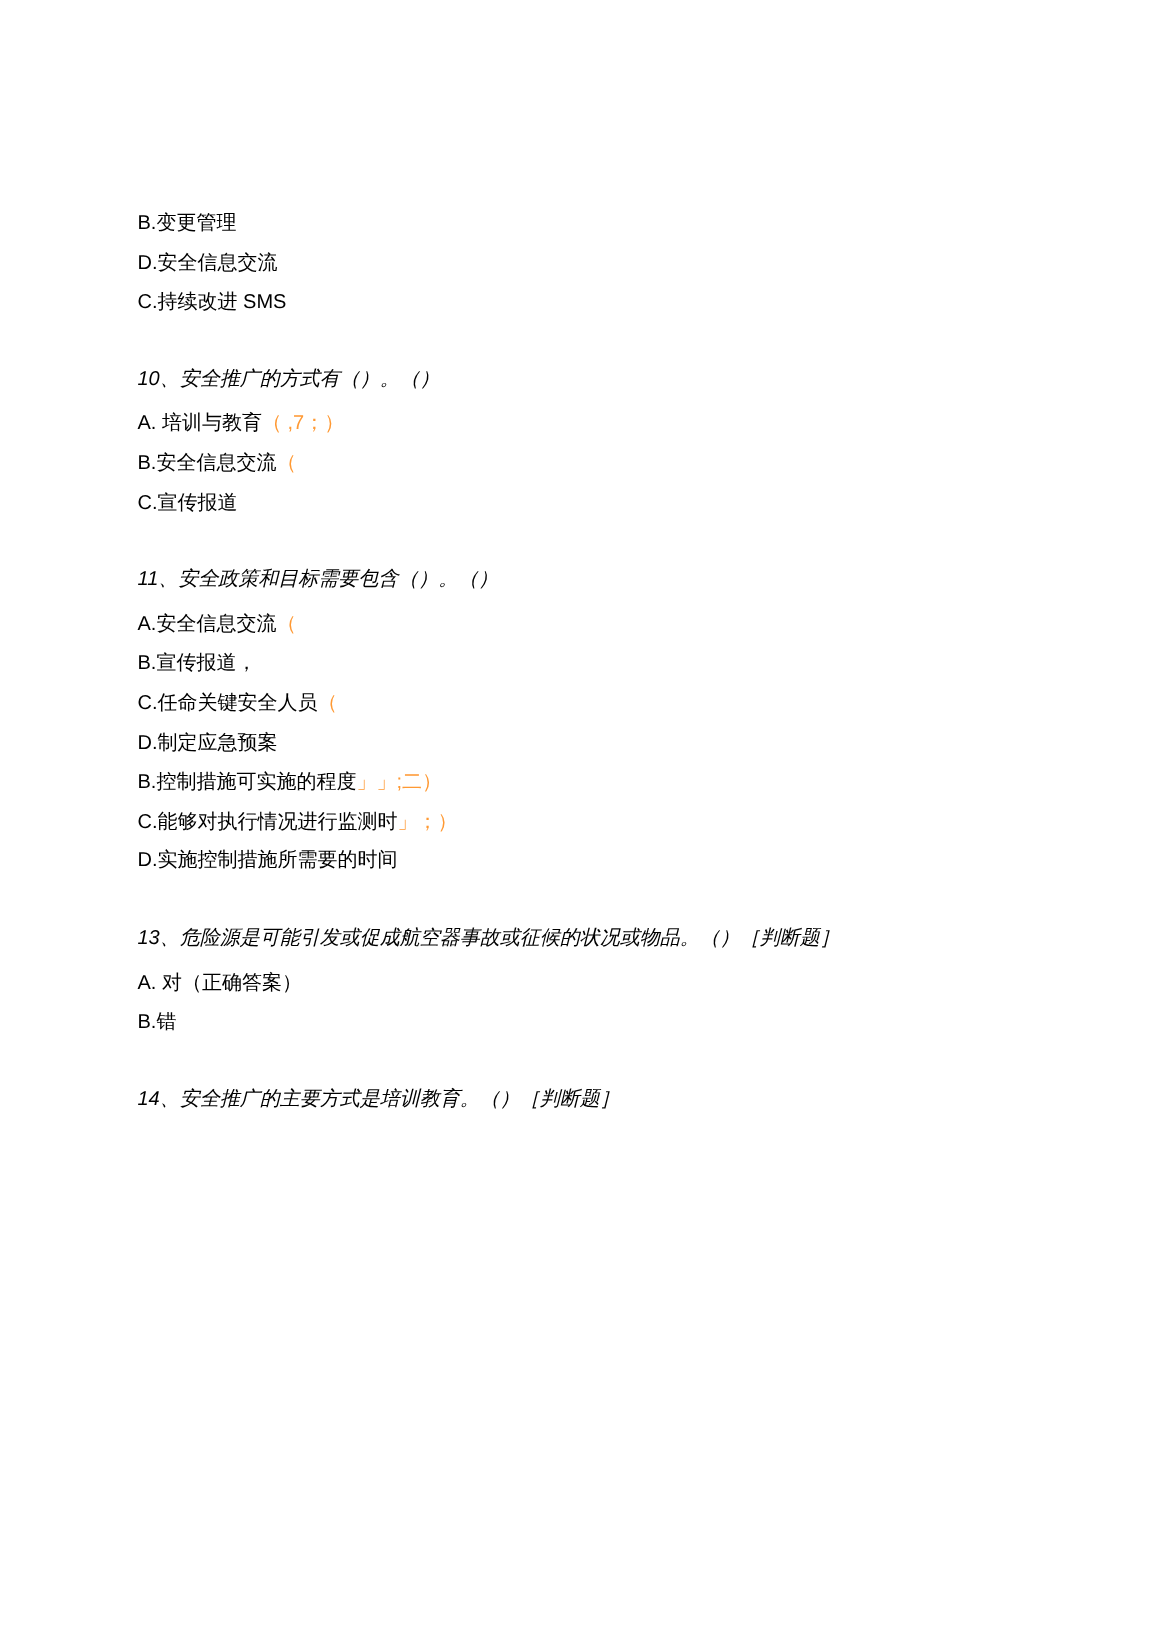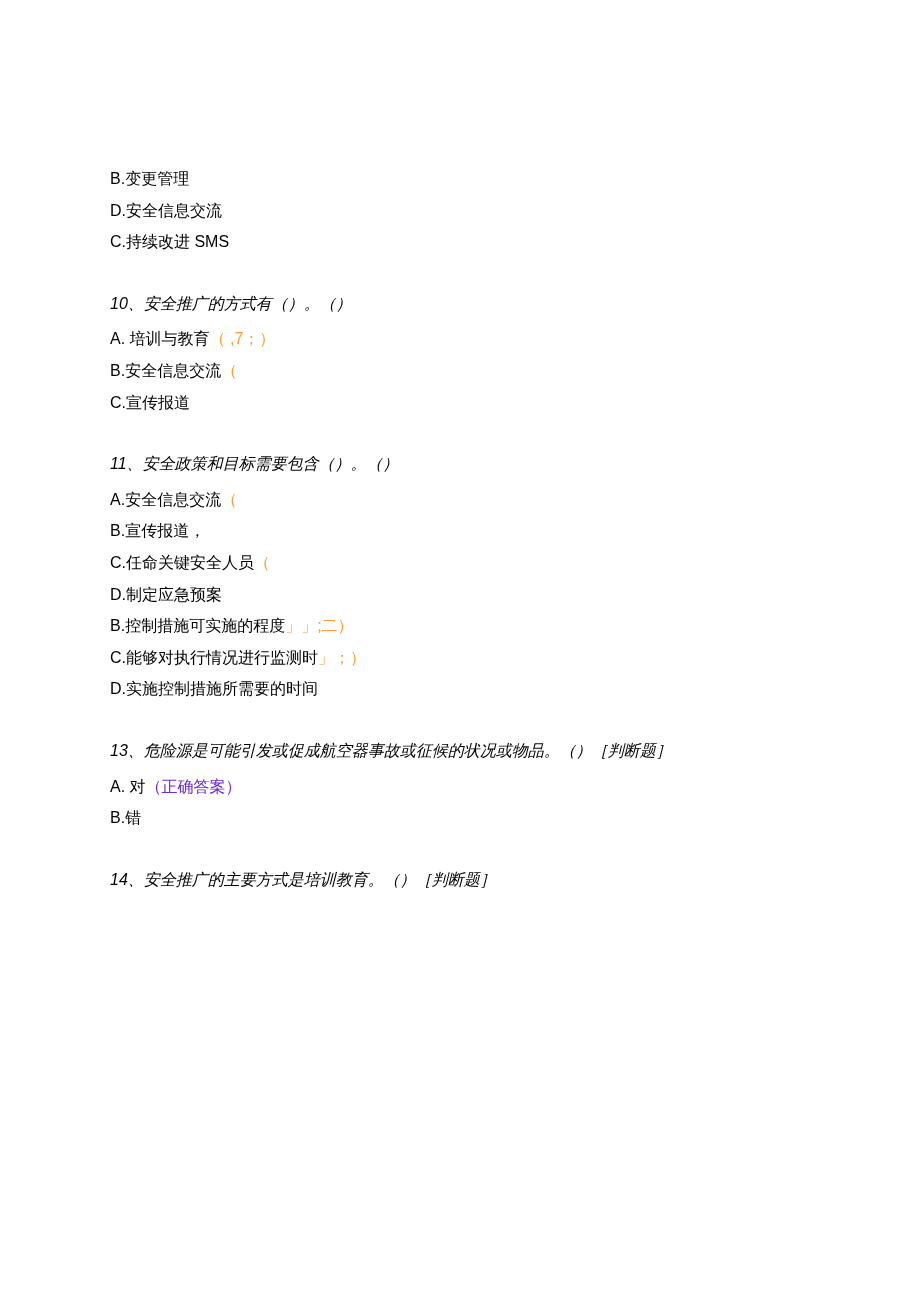--- a/index.html
+++ b/index.html
@@ -25,21 +25,21 @@
   }
   .question {
     margin-top: 36px;
     margin-bottom: 10px;
     font-style: italic;
   }
   .orange {
     color: #ff9933;
   }
   .correct {
-    color: #6d28d9;
+    color: #000000;
   }
 </style>
 </head>
 <body>
 
 <div class="page">
   <div id="content">
       <div class="option"><span class="prefix">B.</span><span>变更管理</span></div>
       <div class="option"><span class="prefix">D.</span><span>安全信息交流</span></div>
       <div class="option"><span class="prefix">C.</span><span>持续改进 SMS</span></div>

